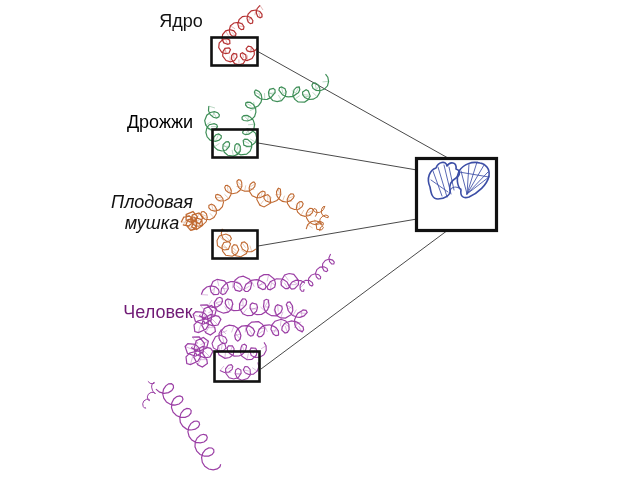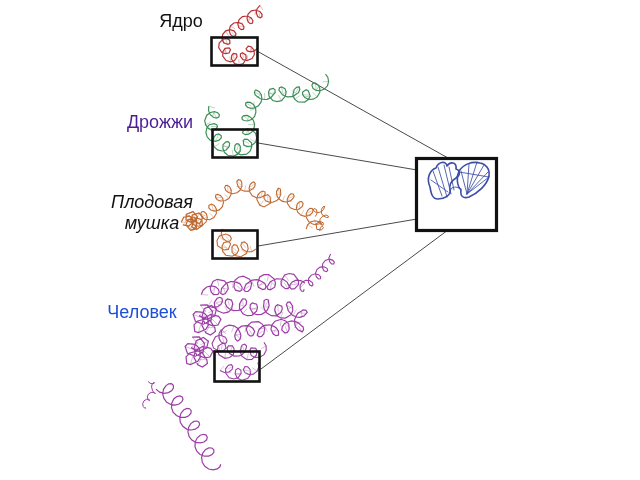--- a/index.html
+++ b/index.html
@@ -77,20 +77,20 @@
     <g id="boxes" fill="none" stroke="#111111">
       <rect x="211.5" y="37.5" width="46" height="28" stroke-width="2.6"></rect>
       <rect x="212.5" y="129.5" width="45" height="28" stroke-width="2.6"></rect>
       <rect x="212.5" y="230.5" width="45" height="28" stroke-width="2.6"></rect>
       <rect x="214.5" y="351.5" width="45" height="30" stroke-width="2.6"></rect>
       <rect x="416.5" y="158.5" width="80" height="72" stroke-width="3.2"></rect>
     </g>
   </svg>
 
   <div class="lbl" style="left: 148px; top: 11px; width: 66px; color: rgb(17, 17, 17);">Ядро</div>
-  <div class="lbl" style="left: 120px; top: 112px; width: 80px; color: #4c1d95;">Дрожжи</div>
+  <div class="lbl" style="left: 120px; top: 112px; width: 80px; color: #000000;">Дрожжи</div>
   <div class="lbl two-line" style="left: 102px; top: 192px; width: 100px; color: rgb(17, 17, 17); font-style: italic;">
     <span>Плодовая</span>
     <span>мушка</span>
   </div>
-  <div class="lbl" style="left: 102px; top: 302px; width: 80px; color: #1d4ed8; text-align: center;">Человек</div>
+  <div class="lbl" style="left: 118px; top: 302px; width: 80px; color: #701a75; text-align: center;">Человек</div>
 
 </div>
 
 </body></html>

